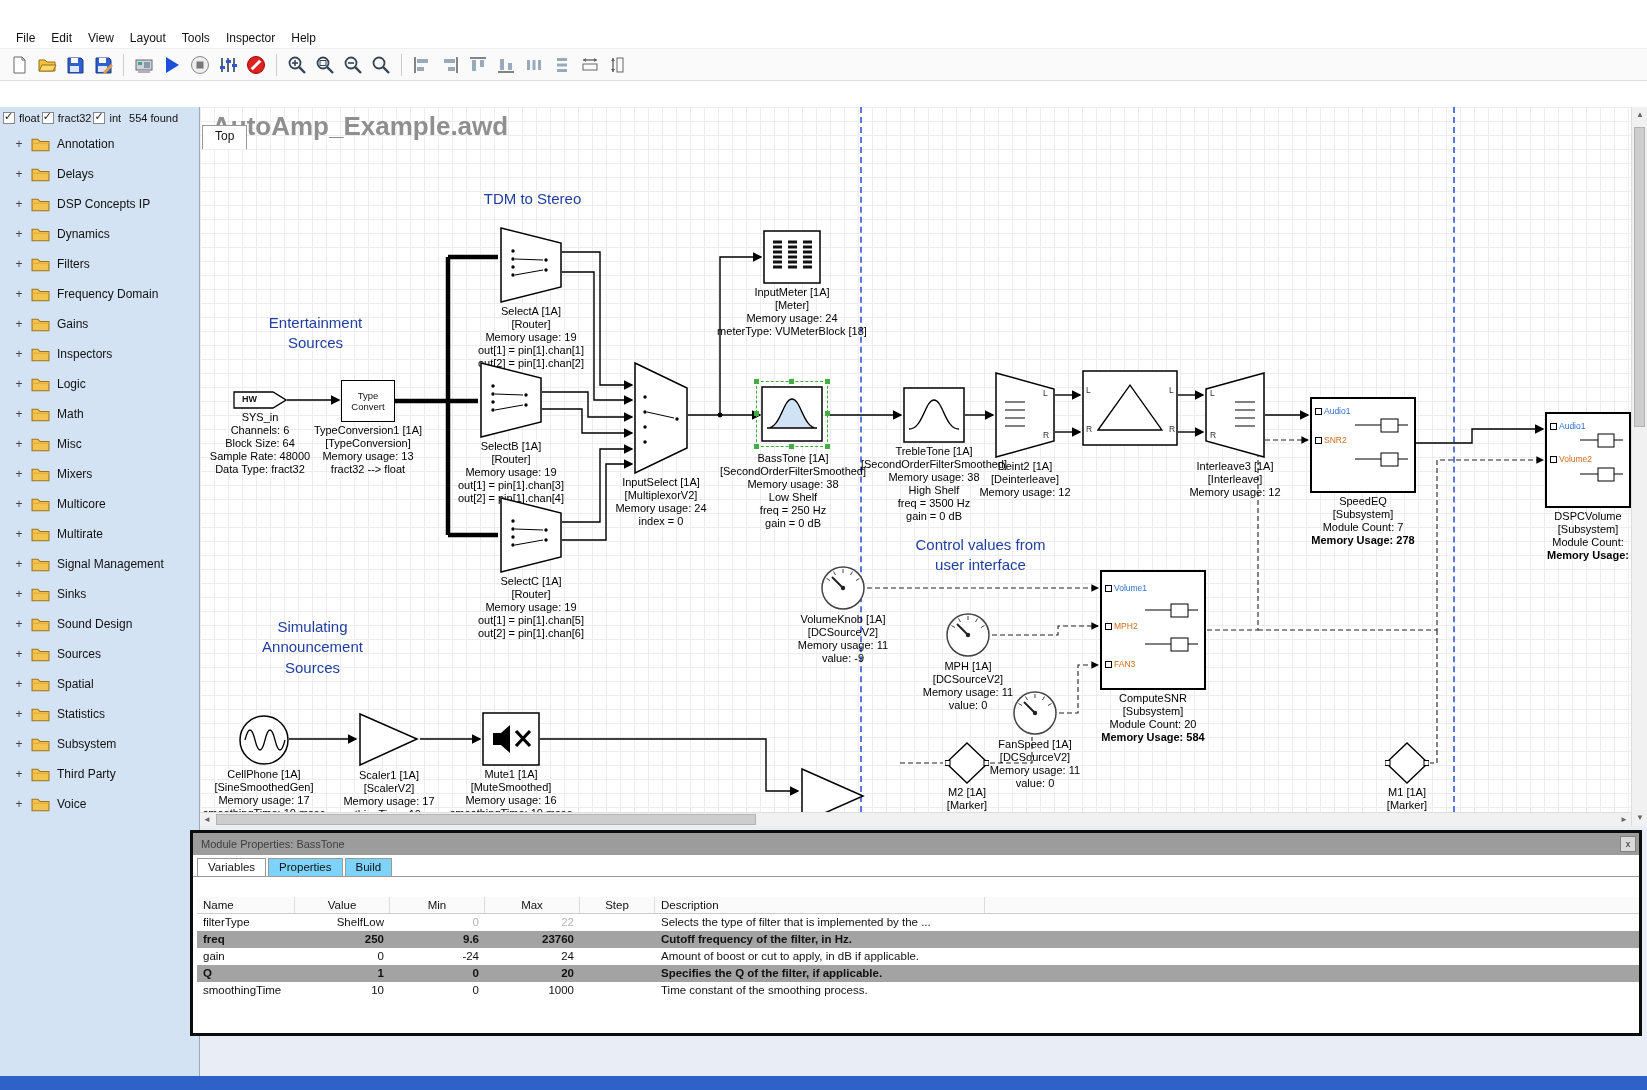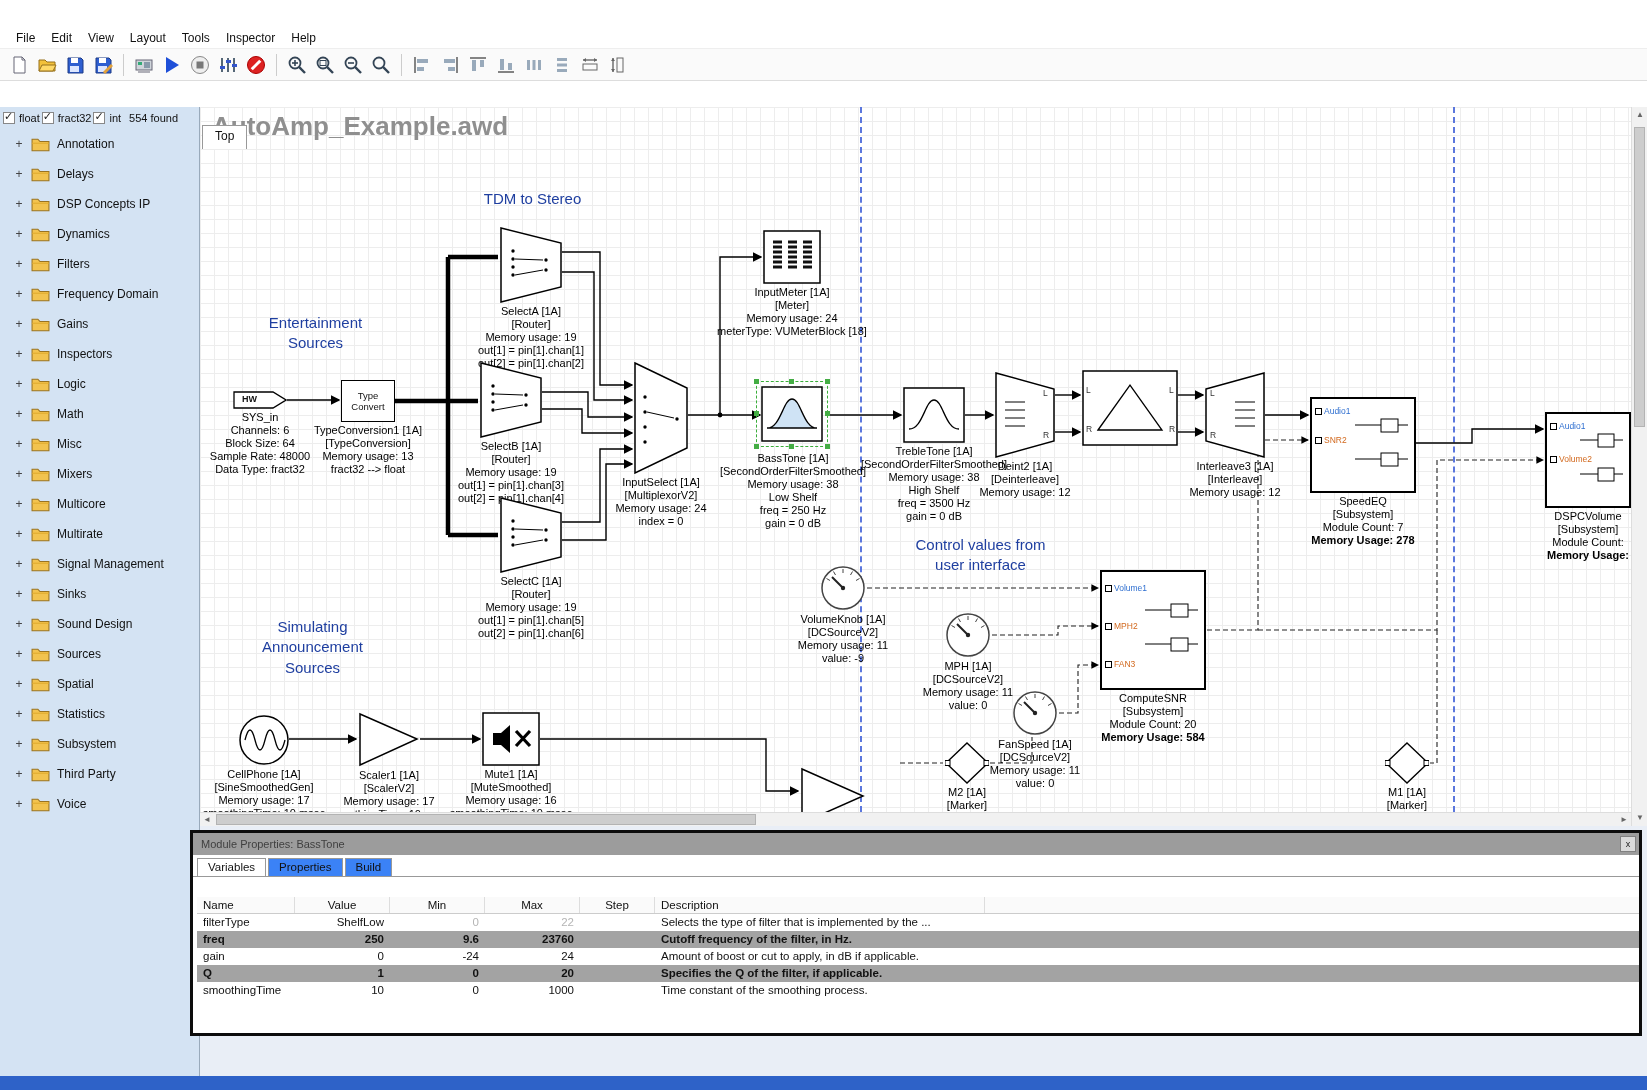--- a/index.html
+++ b/index.html
@@ -86,21 +86,21 @@
 
 
 #workspace{position:absolute;left:200px;top:826px;width:1447px;height:250px;background:#e9eef6;}
 #taskbar{position:absolute;left:0;top:1076px;width:100%;height:14px;background:#2e62c8;}
 
 
 #props{position:absolute;left:190px;top:830px;width:1452px;height:206px;background:#fff;border:3px solid #0c0c0c;z-index:10;}
 .pheadbar{height:22px;background:#9c9c9c;color:#3f3f3f;font-size:11px;display:flex;align-items:center;padding:0 8px;position:relative;}
 .pclose{position:absolute;right:3px;top:3px;width:16px;height:16px;background:#dadada;border:1px solid #808080;font-size:9px;display:flex;align-items:center;justify-content:center;color:#222;}
 #prop-tabs{height:22px;border-bottom:1px solid #999;padding:2px 0 0 4px;}
-.ptab{display:inline-block;padding:2px 10px 3px 10px;border:1px solid #999;border-bottom:none;margin-right:2px;background:#3b82f6;font-size:11.5px;position:relative;top:1px;}
+.ptab{display:inline-block;padding:2px 10px 3px 10px;border:1px solid #999;border-bottom:none;margin-right:2px;background:#7dd3fc;font-size:11.5px;position:relative;top:1px;}
 .ptab.active{background:#fff;}
 #prop-table{margin:3px 0 0 4px;}
 .phead-row,.prow{display:flex;height:17px;line-height:17px;font-size:11.5px;}
 .phead-row{background:#fafafa;border-bottom:1px solid #ccc;margin-top:20px;}
 .pcell{padding:0 6px;overflow:hidden;white-space:nowrap;}
 .phead{border-right:1px solid #ddd;}
 .c-name{width:98px;} .c-value{width:95px;text-align:right;} .c-min{width:95px;text-align:right;}
 .c-max{width:95px;text-align:right;} .c-step{width:75px;} .c-desc{width:330px;text-align:left;}
 .phead.c-value,.phead.c-min,.phead.c-max,.phead.c-step{text-align:center;}
 .prow.alt{background:#a3a3a3;font-weight:bold;}

